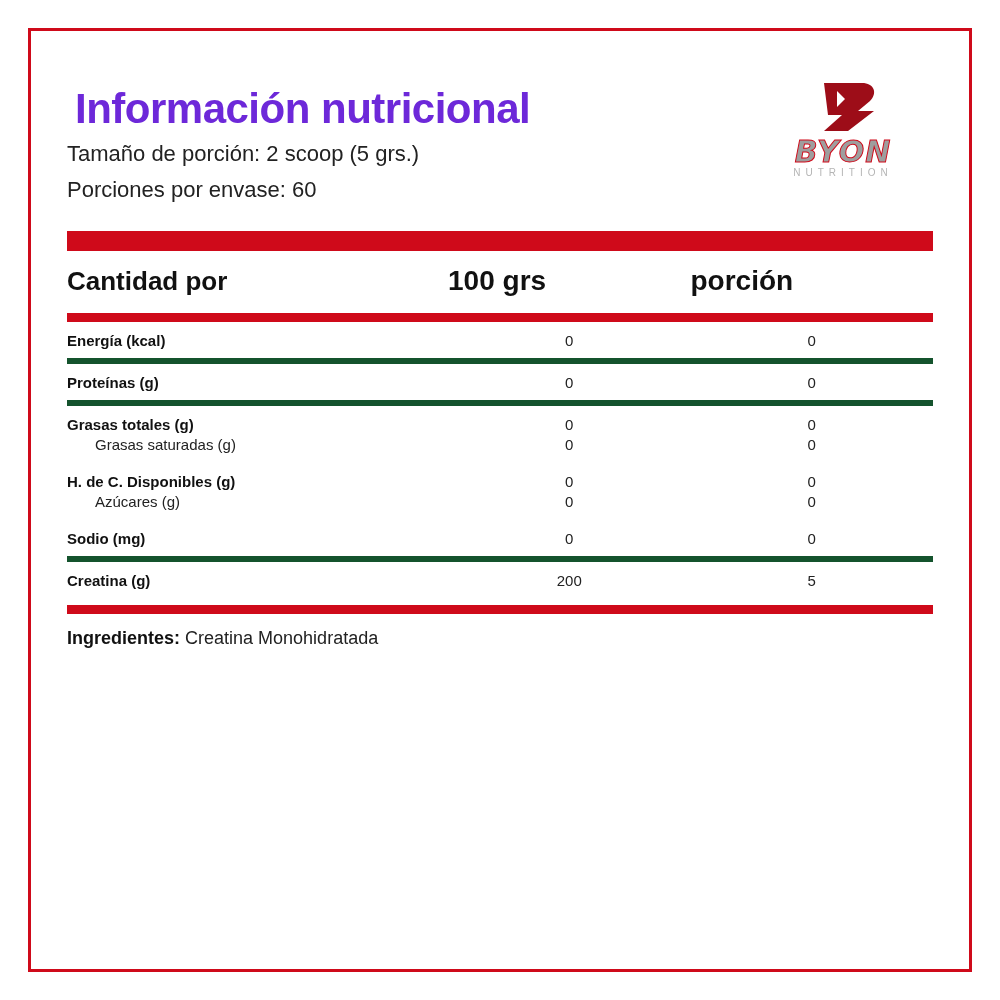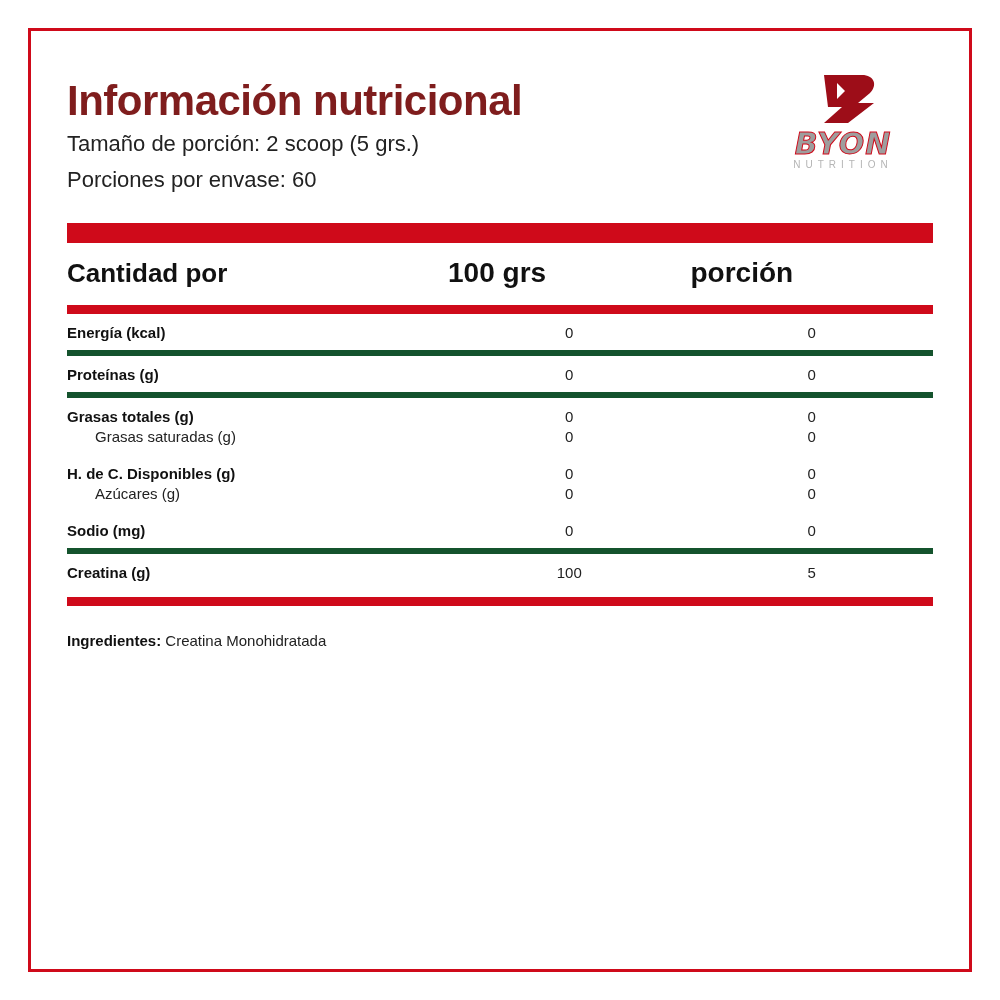--- a/index.html
+++ b/index.html
@@ -36,23 +36,23 @@
   
   .header {
     position: relative;
     height: 140px;
   }
   .title {
     font-size: 42px;
     font-weight: bold;
     letter-spacing: -0.5px;
     line-height: 1.05;
-    margin: 0;
+    margin: 8px;
     padding-top: 18px;
-    color: #7f1d1d;
+    color: #6d28d9;
   }
   .serving-line {
     font-size: 22px;
     line-height: 1.35;
     color: #222222;
     margin-top: 6px;
   }
 
   
   .logo {
@@ -142,22 +142,22 @@
     padding-left: 28px;
     color: #222222;
   }
   .nut-val {
     text-align: center;
     color: #222222;
     font-size: 15px;
   }
 
   .ingredients {
-    margin-top: 26px;
-    font-size: 15px;
+    margin-top: 14px;
+    font-size: 18px;
     color: #222222;
   }
   .ingredients b { color: #111111; }
 </style>
 </head>
 <body>
 
 <div class="label-frame">
   <div class="inner">
 
@@ -232,21 +232,21 @@
           <td class="nut-val">0</td>
           <td class="nut-val">0</td>
         </tr>
         <tr class="row">
           <td class="nut-name">Sodio (mg)</td>
           <td class="nut-val">0</td>
           <td class="nut-val">0</td>
         </tr>
         <tr class="row nb">
           <td class="nut-name">Creatina (g)</td>
-          <td class="nut-val">100</td>
+          <td class="nut-val">200</td>
           <td class="nut-val">5</td>
         </tr>
       </tbody>
     </table>
 
     <div class="bar-thin" style="margin-top:14px;"></div>
 
     <div class="ingredients">
       <b>Ingredientes:</b>
       <span>Creatina Monohidratada</span>

